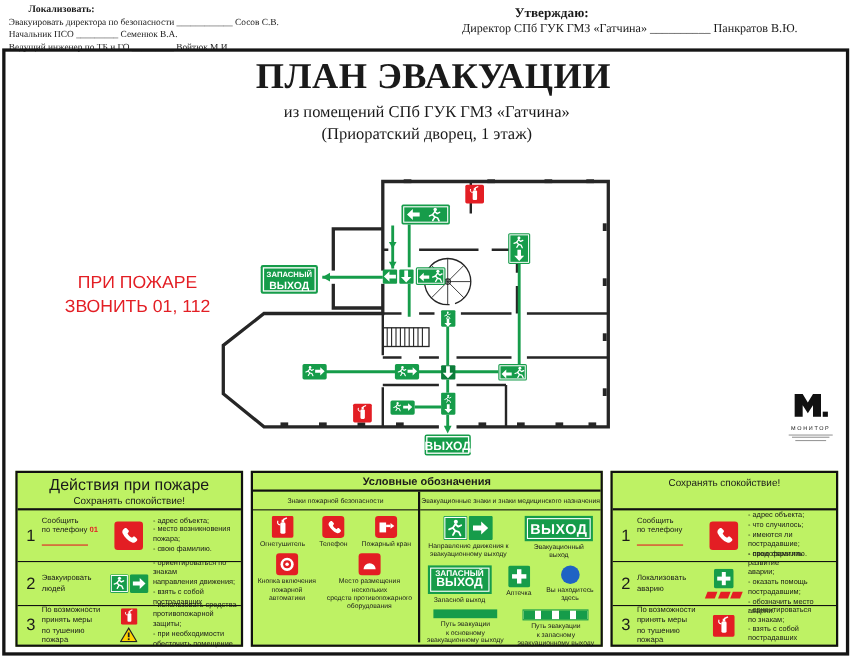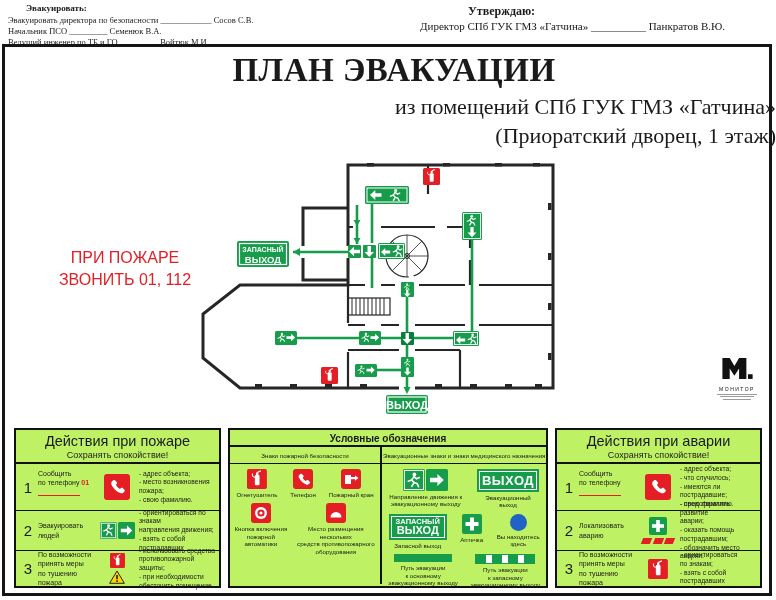--- a/index.html
+++ b/index.html
@@ -13,21 +13,21 @@
   .approve{position:absolute;left:420px;top:3px;width:352px;font-size:11px;line-height:1.35;}
   .approve .hd{font-weight:bold;font-size:12px;margin-left:48px;}
 
   
   .frame{position:absolute;left:2px;top:44px;width:770px;height:552px;
          border:3px solid #151515;box-sizing:border-box;}
 
   
   .title-wrap{position:absolute;left:0;top:52px;width:776px;text-align:center;}
   .title-main{font-size:33px;font-weight:bold;letter-spacing:.5px;padding-left:12px;}
-  .title-sub{font-size:22px;margin-top:4px;line-height:1.3;text-align:right;}
+  .title-sub{font-size:15px;margin-top:4px;line-height:1.3;}
 
   
   .fire-call{position:absolute;left:26px;top:247px;width:198px;text-align:center;
              color:#e31e24;font-weight:normal;font-size:16px;line-height:1.35;}
 
   
   .plan{position:absolute;left:195px;top:148px;}
   .plan text{font-family:"Liberation Sans",sans-serif;font-weight:bold;fill:#fff;}
 
   
@@ -81,21 +81,21 @@
   .sign-zap .s2{font-size:11px;}
   .dot-blue{width:17px;height:17px;border-radius:50%;background:#1f63c4;}
   .bar{width:58px;height:8px;margin-bottom:2px;}
   .bar-solid{background:#169c4a;}
   .bar-dash{background:repeating-linear-gradient(90deg,#169c4a 0 10px,#fff 10px 16px);border:.5px solid #169c4a;}
 </style>
 </head>
 <body>
 
 <div class="agreed serif">
-  <div class="hd">Эвакуировать:</div>
+  <div class="hd">Локализовать:</div>
   <div>Эвакуировать директора по безопасности ____________ Сосов С.В.</div>
   <div>Начальник ПСО  _________  Семенюк В.А.</div>
   <div>Ведущий инженер по ТБ и ГО  _________  Войтюк М.И.</div>
 </div>
 <div class="approve serif">
   <div class="hd">Утверждаю:</div>
   <div>Директор СПб ГУК ГМЗ «Гатчина» __________  Панкратов  В.Ю.</div>
 </div>
 
 <div class="frame"></div>
@@ -470,21 +470,20 @@
 к запасному
 эвакуационному выходу</span>
         </div>
       </div>
     </div>
   </div>
 </div>
 
 <div class="panel panel-right">
   <div class="panel-head">
-    <div class="panel-title">Действия при аварии</div>
     <div class="panel-sub">Сохранять спокойствие!</div>
   </div>
   <div class="prow r1">
     <div class="num">1</div>
     <div class="action"><span>Сообщить
 по телефону</span>
       <div class="red-blank"></div>
     </div>
     <div class="ricon">
       <span class="icon-red" style="width:26px;height:26px">

